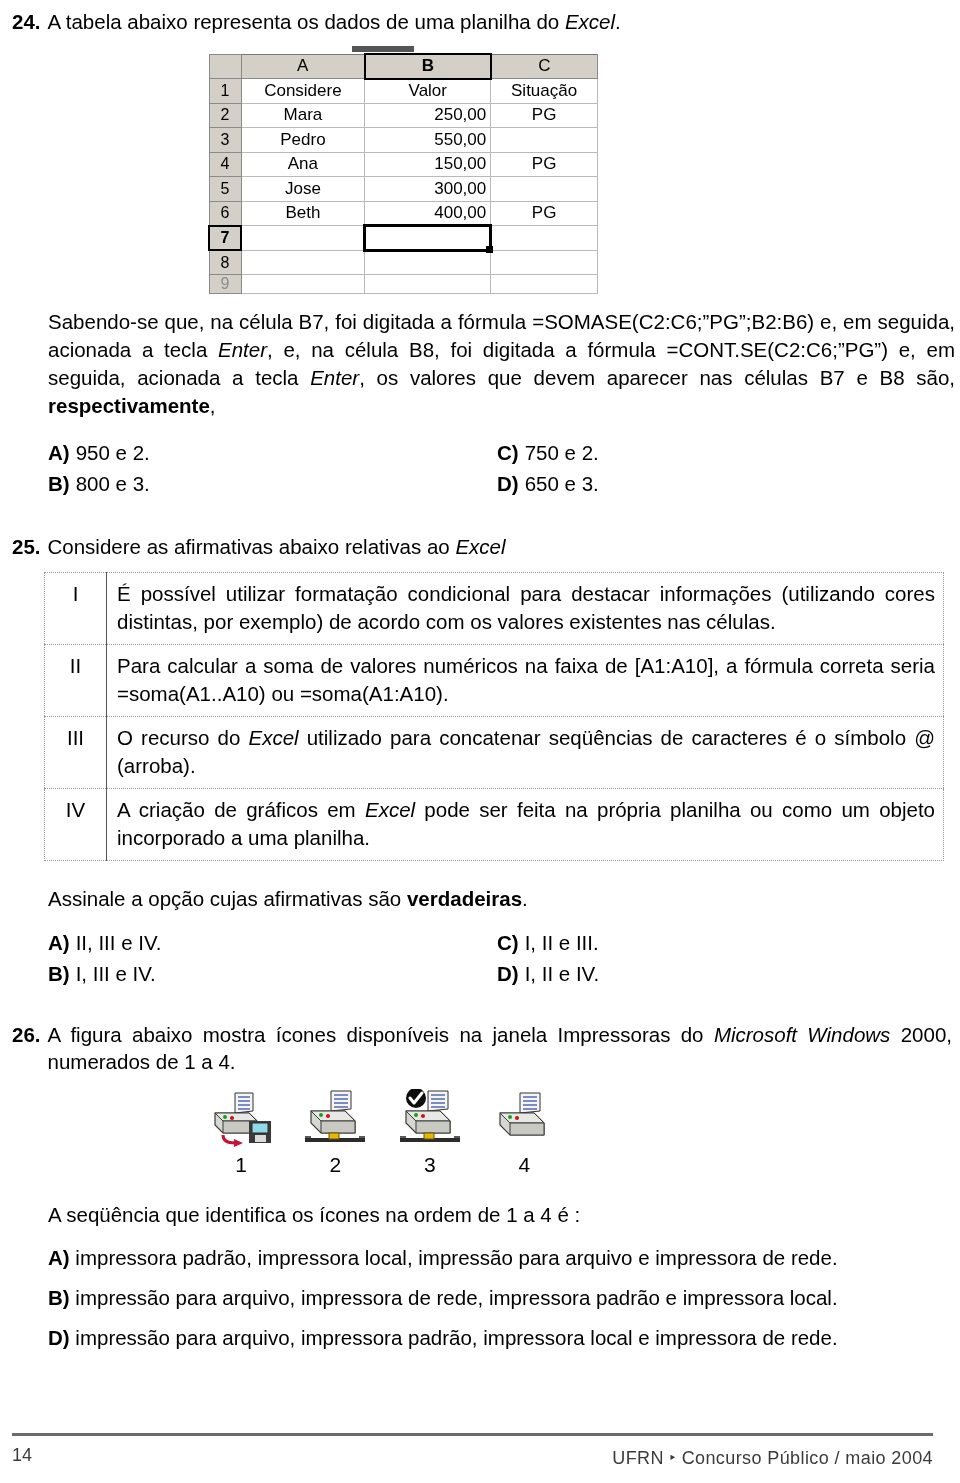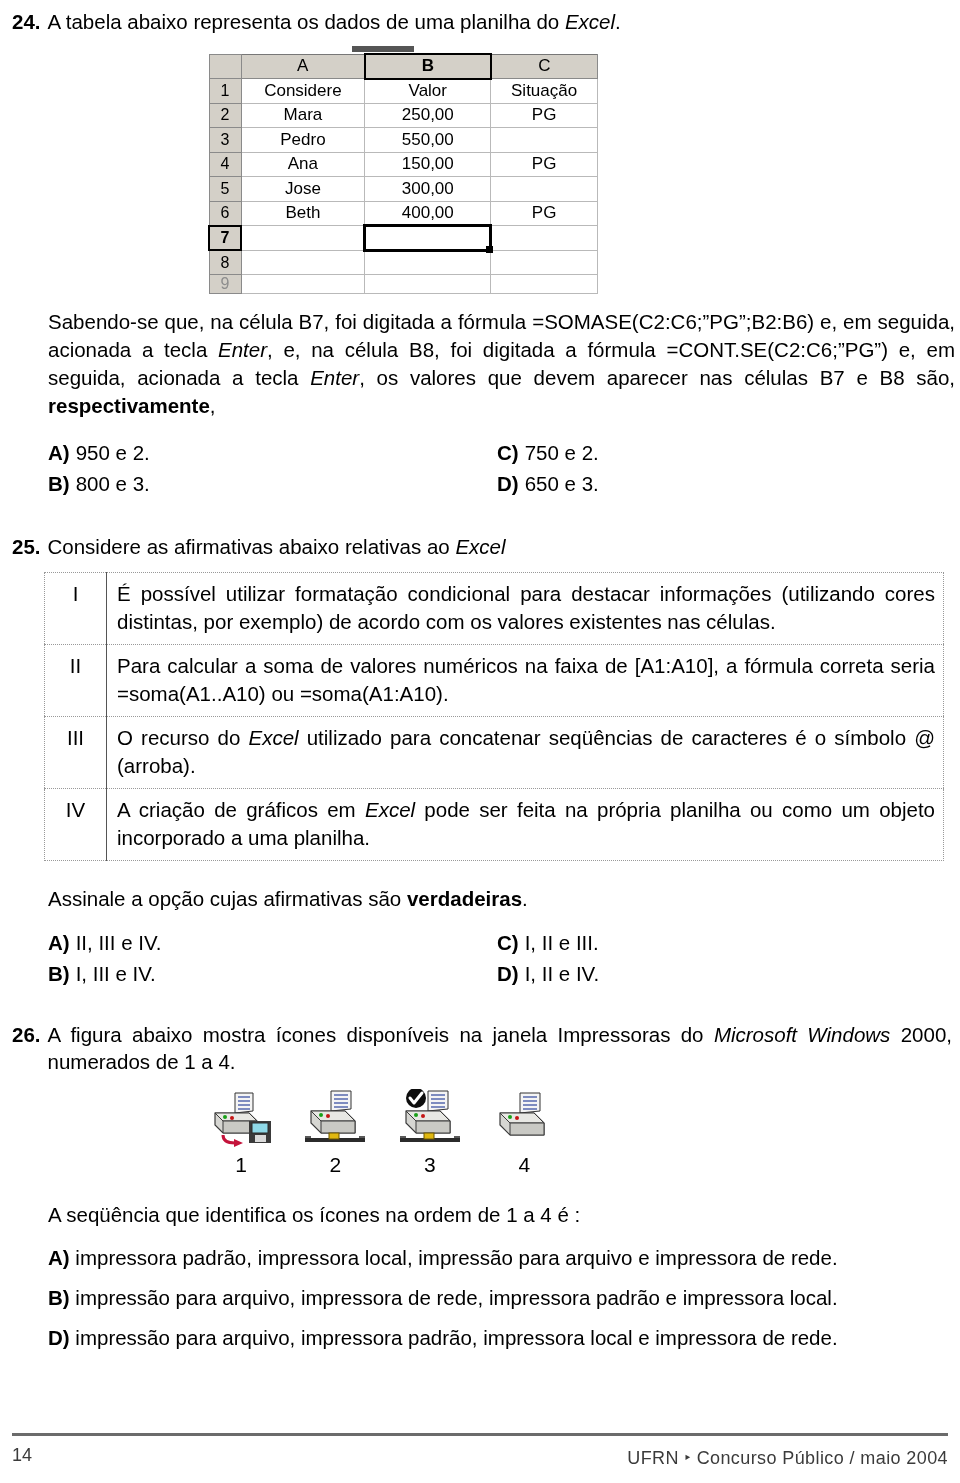--- a/index.html
+++ b/index.html
@@ -80,21 +80,21 @@
   .xls .rowhdr {
     background: #d4d0c8;
     text-align: center;
     width: 30px;
     border: 1px solid #8a8a8a;
     font-size: 16px;
   }
   .xls .rowhdr.sel { font-weight: bold; border: 2px solid #000; }
   .xls .corner { background: #d4d0c8; border: 1px solid #8a8a8a; width: 30px; }
   .cA { width: 116px; text-align: center; }
-  .cB { width: 118px; text-align: center; }
+  .cB { width: 118px; text-align: right; }
   .cC { width: 100px; text-align: center; }
   .hdrow td { text-align: center; }
   td.cellsel {
     border: 3px solid #000 !important;
     position: relative;
   }
   td.cellsel::after {
     content: "";
     position: absolute;
     right: -4px; bottom: -4px;
@@ -183,21 +183,21 @@
     text-align: justify;
     text-indent: -26px;
     margin-left: 26px;
     margin-top: 11px;
   }
   .opt-hang .lbl { font-weight: bold; }
 
   
   .footer {
     position: absolute;
-    left: 0; right: 0;
+    left: 0; right: 15px;
     bottom: 14px;
     padding: 0 12px;
   }
   .footer .rule {
     border-top: 2px solid #6b6b6b;
     border-bottom: 1px solid #6b6b6b;
     height: 3px;
     margin-bottom: 9px;
   }
   .footer .frow {

